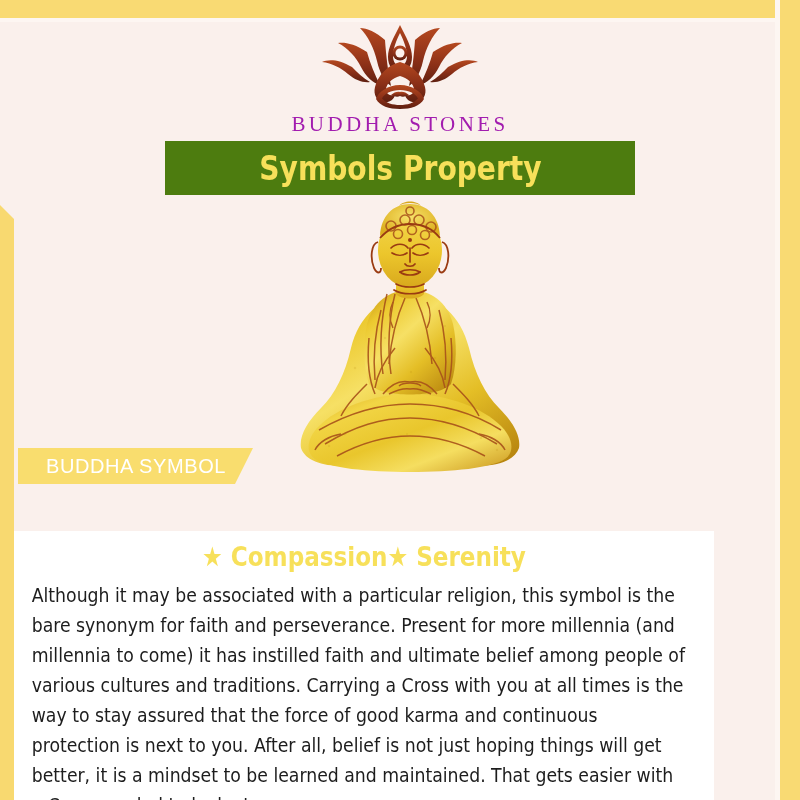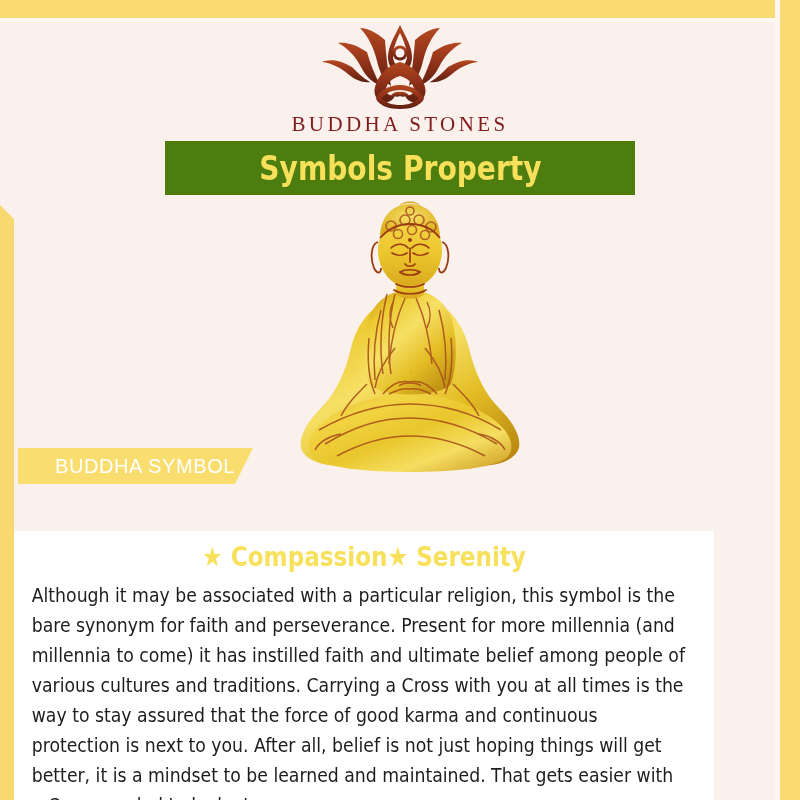--- a/index.html
+++ b/index.html
@@ -72,21 +72,21 @@
     display: block;
     margin: 0 auto;
     width: 170px;
     height: 88px;
   }
   .logo-word {
     margin-top: 2px;
     font-family: "Liberation Serif", serif;
     font-size: 21px;
     letter-spacing: 3.4px;
-    color: #7f1d1d;
+    color: #a21caf;
     font-weight: 400;
   }
 
   
   .title-banner {
     position: absolute;
     left: 165px; top: 141px;
     width: 470px; height: 54px;
     background: #4d7c0f;
     display: flex;
@@ -115,21 +115,21 @@
   .symbol-tag {
     position: absolute;
     left: 18px; top: 448px;
     width: 235px; height: 36px;
     background: #f9dd6e;
     clip-path: polygon(0 0, 100% 0, calc(100% - 18px) 100%, 0 100%);
     display: flex;
     align-items: center;
   }
   .symbol-tag-label {
-    padding-left: 37px;
+    padding-left: 28px;
     font-size: 20px;
     color: #ffffff;
     letter-spacing: 0.6px;
     white-space: nowrap;
   }
 
   
   .content-card {
     position: absolute;
     left: 14px; top: 531px;

